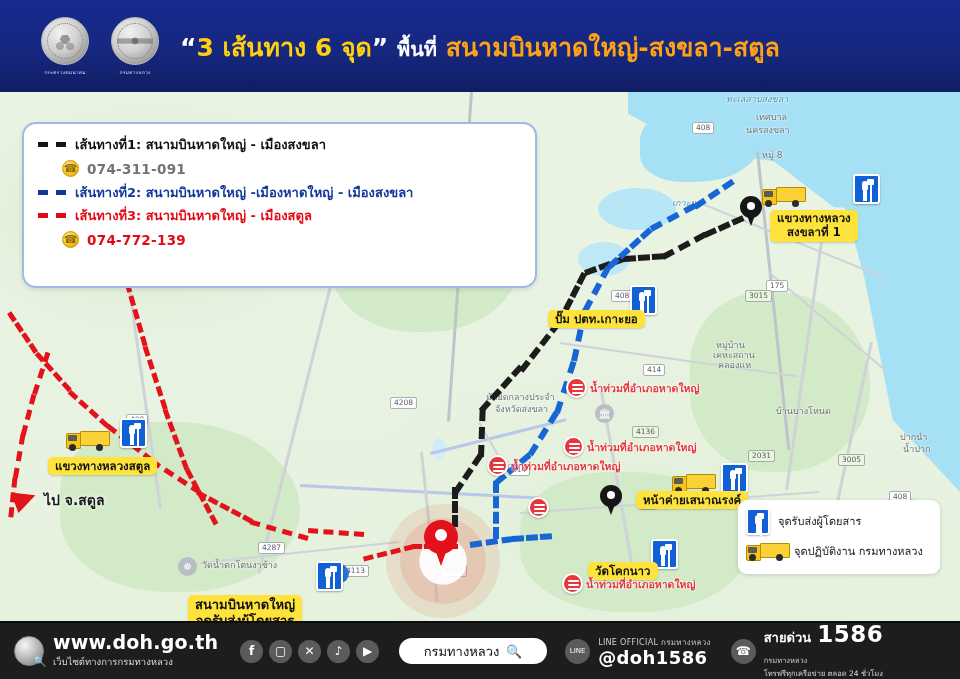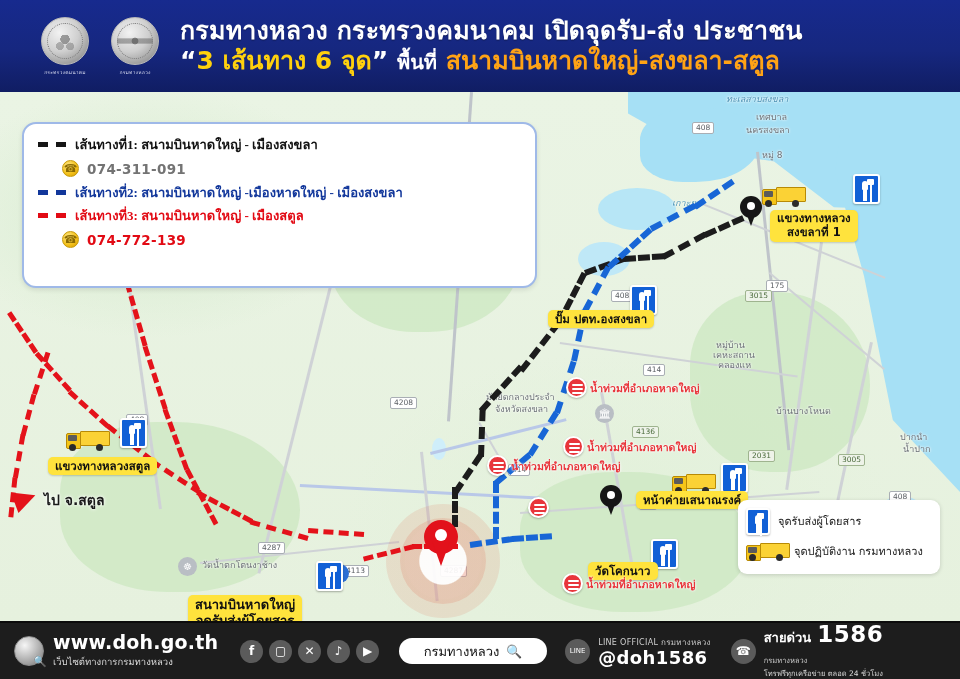--- a/index.html
+++ b/index.html
@@ -109,21 +109,21 @@
   .legend-box {
     position:absolute; left:22px; top:122px; width:515px; height:166px;
     background:#ffffff; border:2px solid #9fb9e8; border-radius:14px;
     box-shadow: 0 2px 5px rgba(0,0,0,.10); padding:9px 14px;
   }
   .lg-row { display:flex; align-items:center; gap:9px; height:23px; }
   .lg-dash { width:28px; height:0; flex:none; }
   .lg-dash.k { border-top:5px dashed #161616; }
   .lg-dash.b { border-top:5px dashed #12379b; }
   .lg-dash.r { border-top:5px dashed #e20a14; }
-  .lg-text { font-size:13px; font-weight:bold; white-space:nowrap;font-family:Liberation Serif, serif; }
+  .lg-text { font-size:13px; font-weight:bold; white-space:nowrap; }
   .lg-text.k { color:#121212; }
   .lg-text.b { color:#12379b; }
   .lg-text.r { color:#e20a14; }
   .lg-phone-row { display:flex; align-items:center; gap:8px; height:25px; padding-left:24px; }
   .phone-ic {
     width:17px; height:17px; border-radius:50%; flex:none;
     background: radial-gradient(circle at 35% 30%, #ffe680, #f3bf17 60%, #d09a06 100%);
     border:1px solid #c79a08; position:relative;
   }
   .phone-ic::after{
@@ -265,21 +265,20 @@
       <div class="seal-wrap">
         <div class="seal"></div>
         <div class="seal-cap">กระทรวงคมนาคม</div>
       </div>
       <div class="seal-wrap">
         <div class="seal b"></div>
         <div class="seal-cap">กรมทางหลวง</div>
       </div>
     </div>
     <div class="title-block">
-      <div class="title-1">กรมทางหลวง กระทรวงคมนาคม เปิดจุดรับ-ส่ง ประชาชน</div>
       <div class="title-2">
         <span class="t-quote">“</span><span class="t-yellow">3 เส้นทาง 6 จุด</span><span class="t-quote">”</span>
         <span class="t-white-sm">พื้นที่</span>
         <span class="t-orange">สนามบินหาดใหญ่-สงขลา-สตูล</span>
       </div>
     </div>
   </div>
 
   <div class="map">
     <div class="land-a"></div>
@@ -417,21 +416,21 @@
     </div>
     <div class="badge two" style="left:770px;top:118px;">
       <div>แขวงทางหลวง</div>
       <div>สงขลาที่ 1</div>
     </div>
 
     <div class="psign" style="left:630px;top:193px;">
         <span class="pole"></span>
         <span class="flag"></span>
       </div>
-    <div class="badge" style="left:548px;top:218px;">ปั๊ม ปตท.องสงขลา</div>
+    <div class="badge" style="left:548px;top:218px;">ปั๊ม ปตท.เกาะยอ</div>
 
     <div class="psign" style="left:721px;top:371px;">
         <span class="pole"></span>
         <span class="flag"></span>
       </div>
     <div class="truck" style="left:672px;top:380px;">
       <span class="cab"></span>
         <span class="cabwin"></span>
         <span class="bed"></span>
         <span class="w1"></span>

